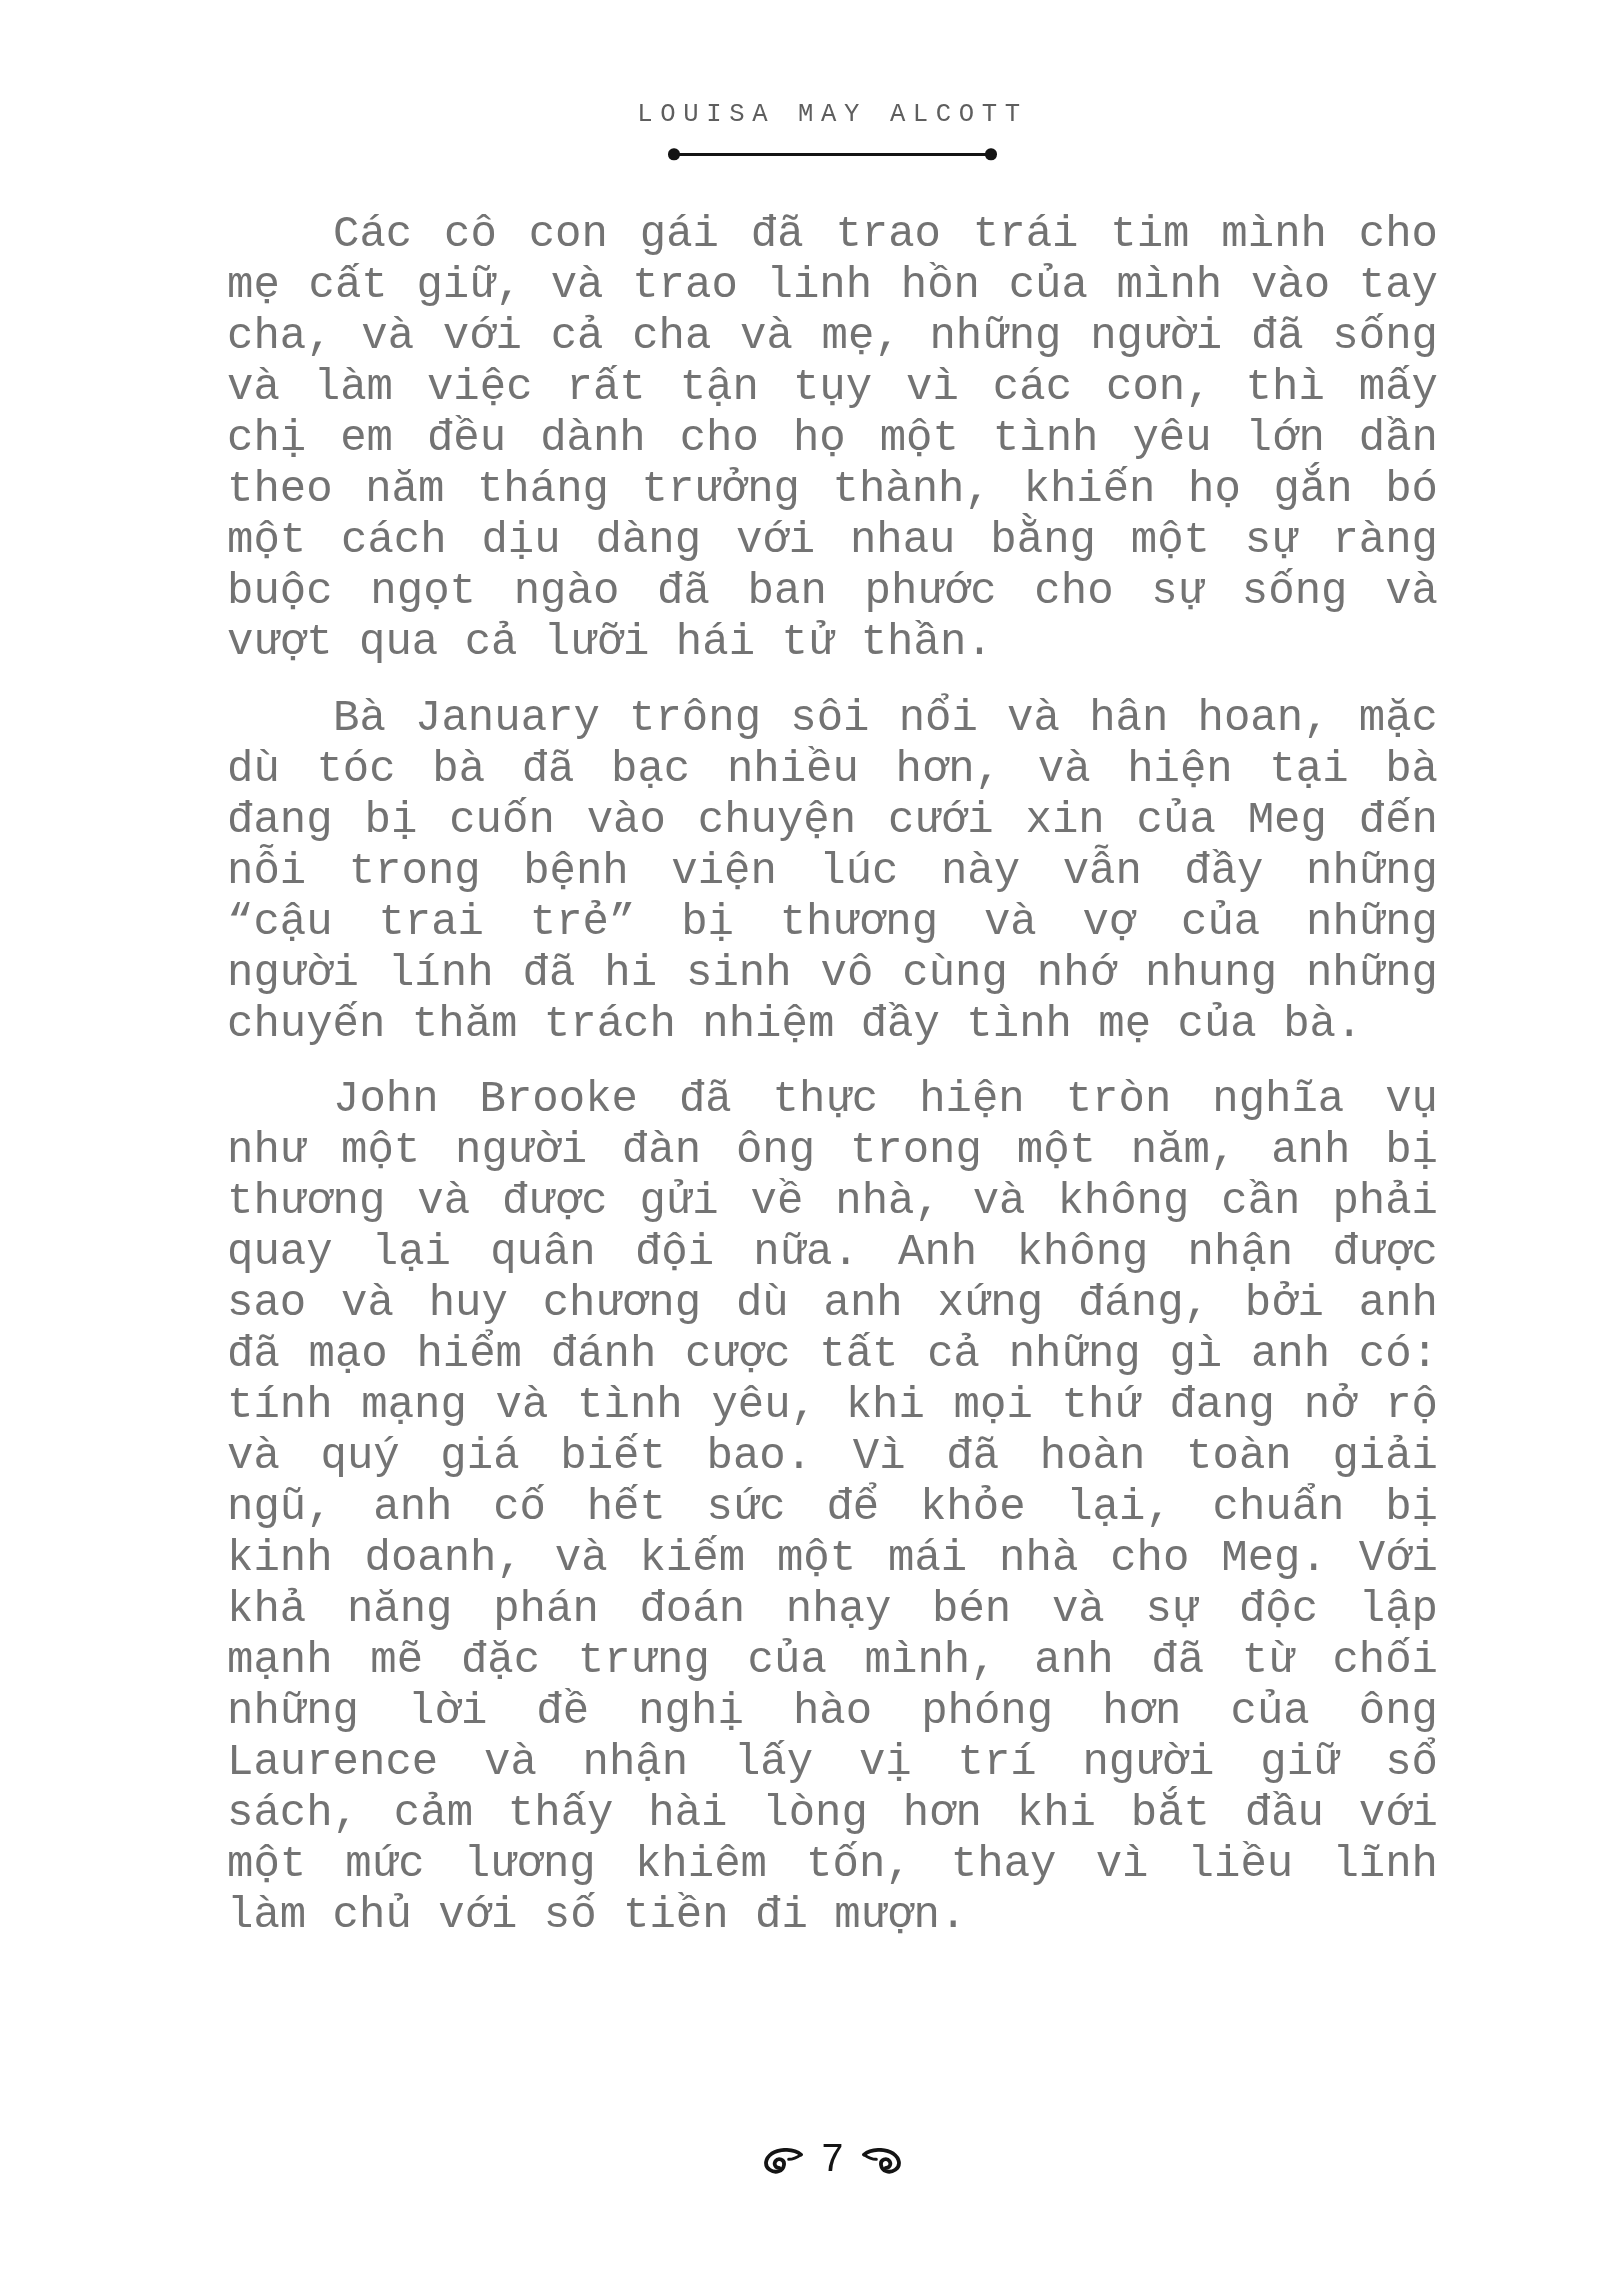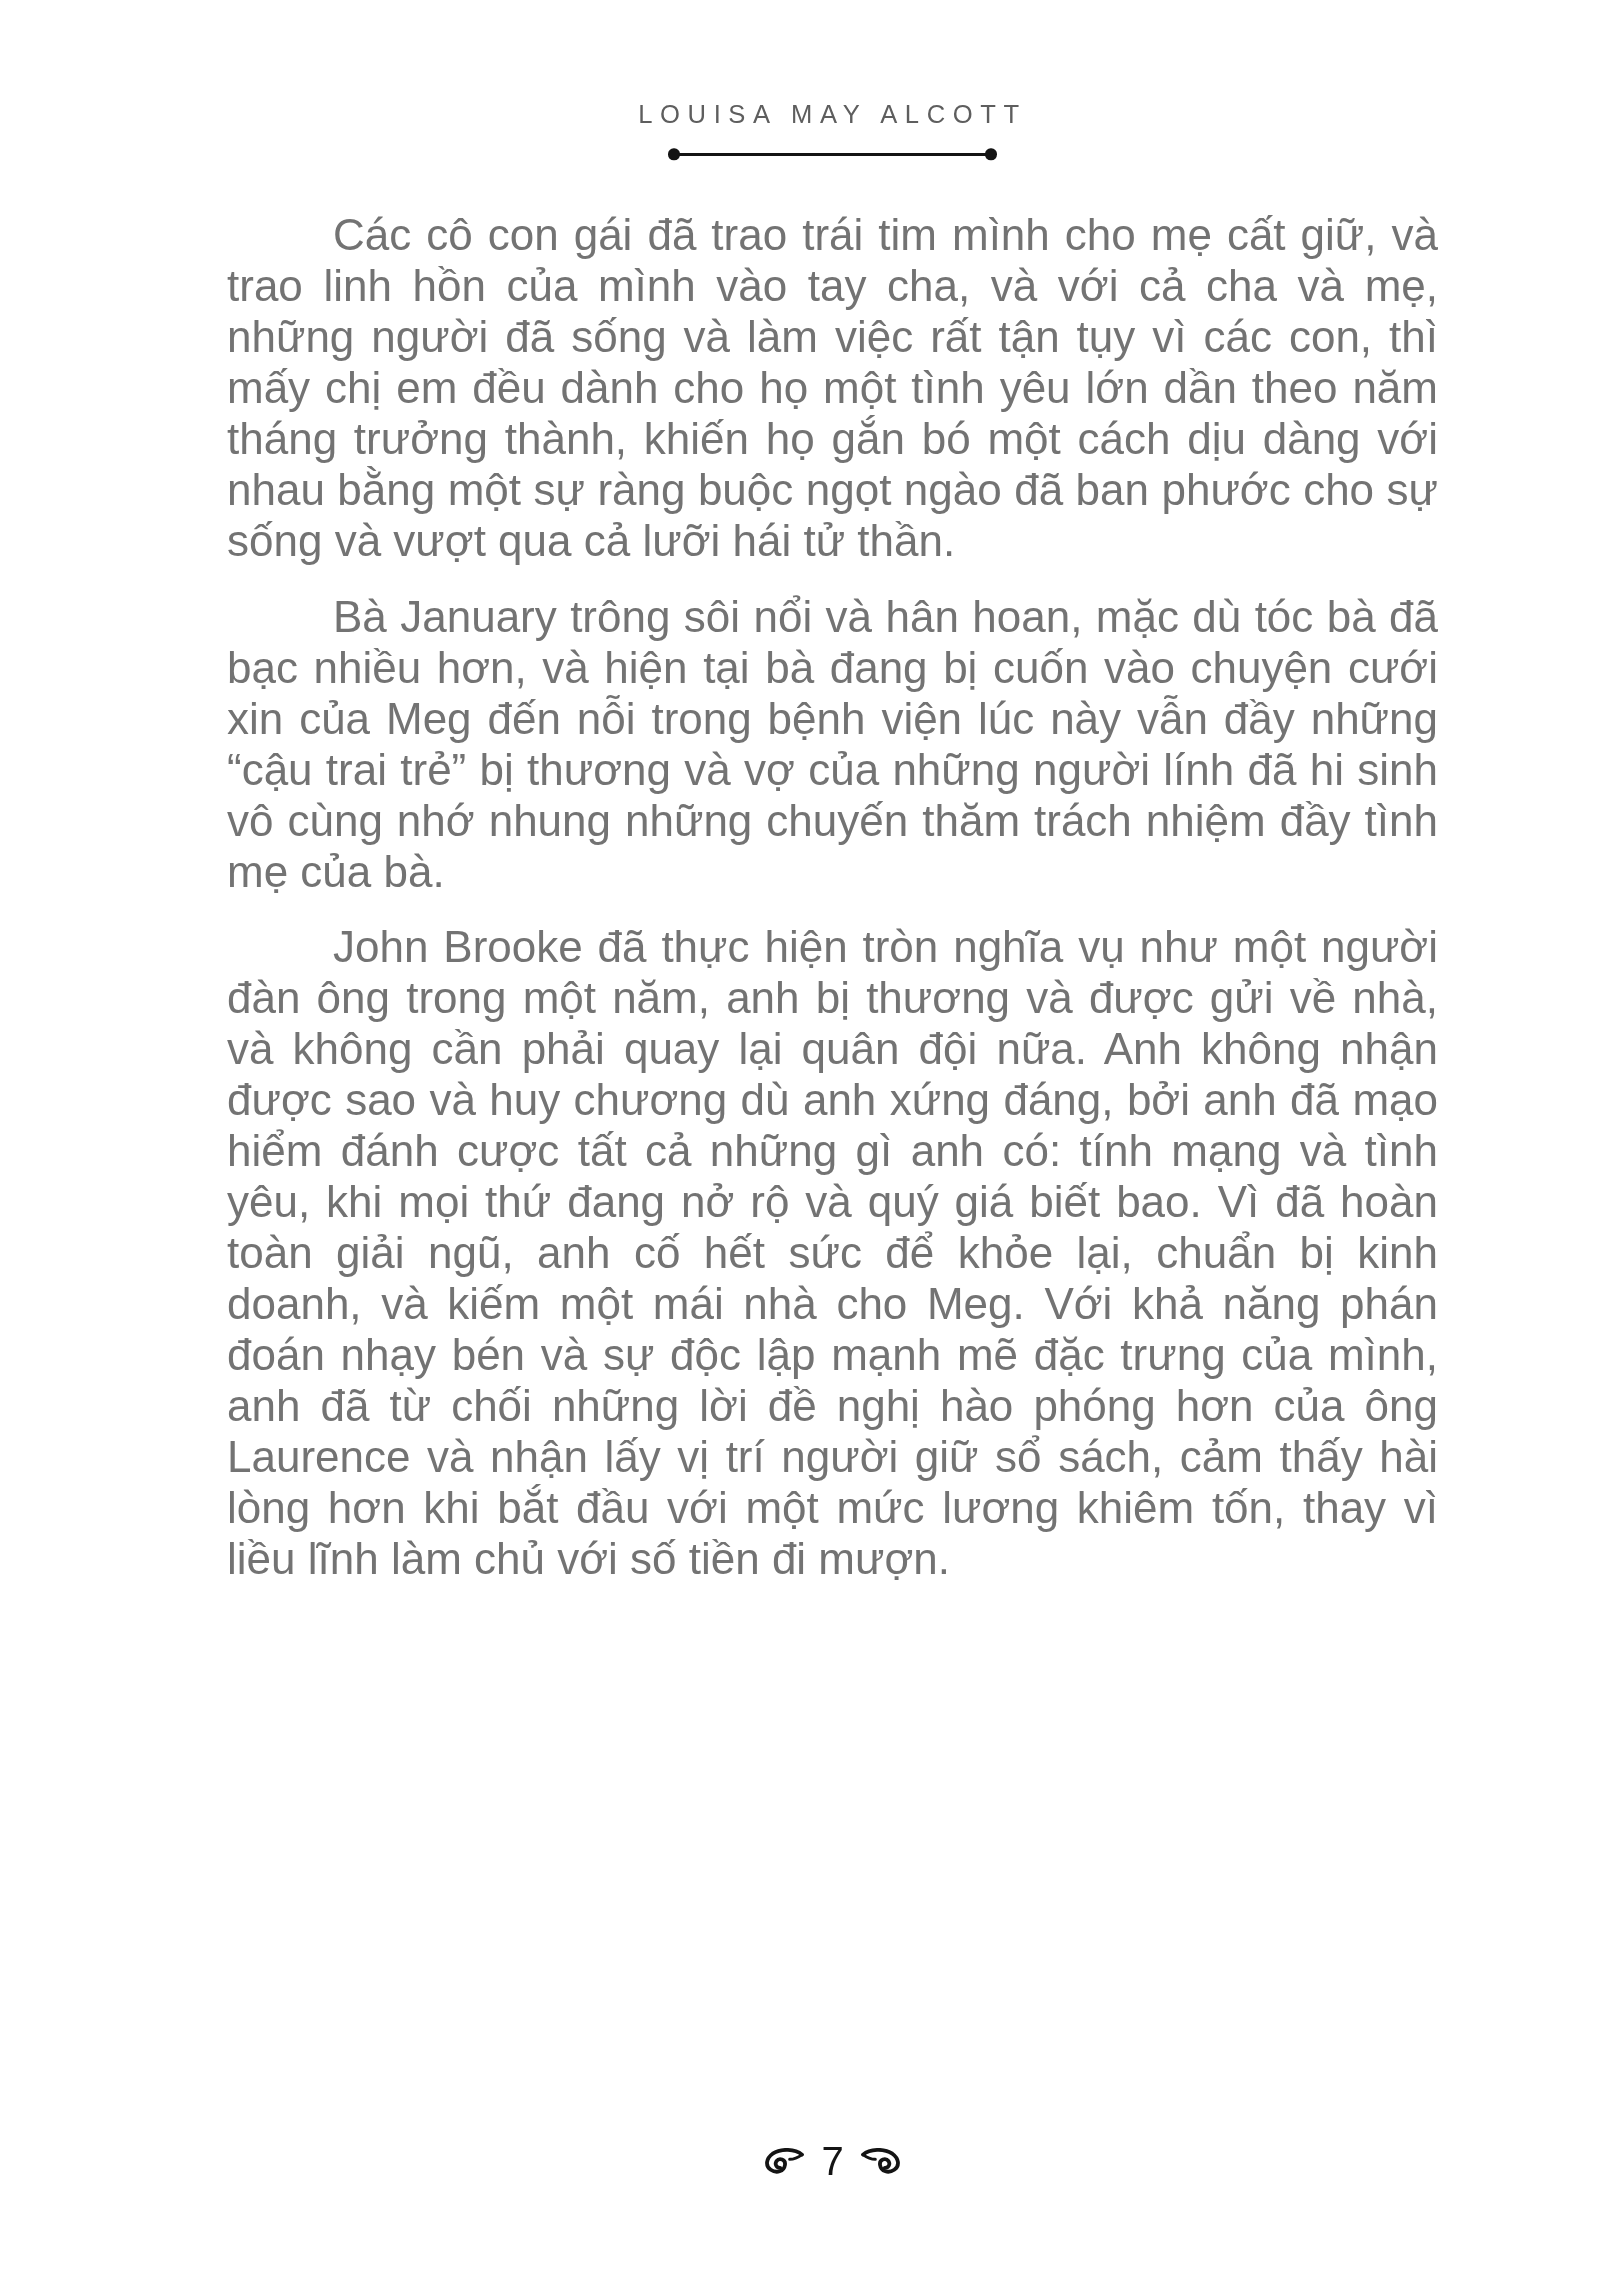--- a/index.html
+++ b/index.html
@@ -6,21 +6,21 @@
     margin: 0;
     padding: 0;
     background: #ffffff;
   }
   .page {
     position: relative;
     width: 1524px;
     height: 2291px;
     background: #ffffff;
     overflow: hidden;
-    font-family: Liberation Sans, sans-serif;
+    font-family: Liberation Mono, monospace;
   }
   .running-header {
     position: absolute;
     top: 100px;
     left: 227px;
     width: 1211px;
     text-align: center;
     font-size: 25.6px;
     letter-spacing: 7.6px;
     color: #5e5e5e;

